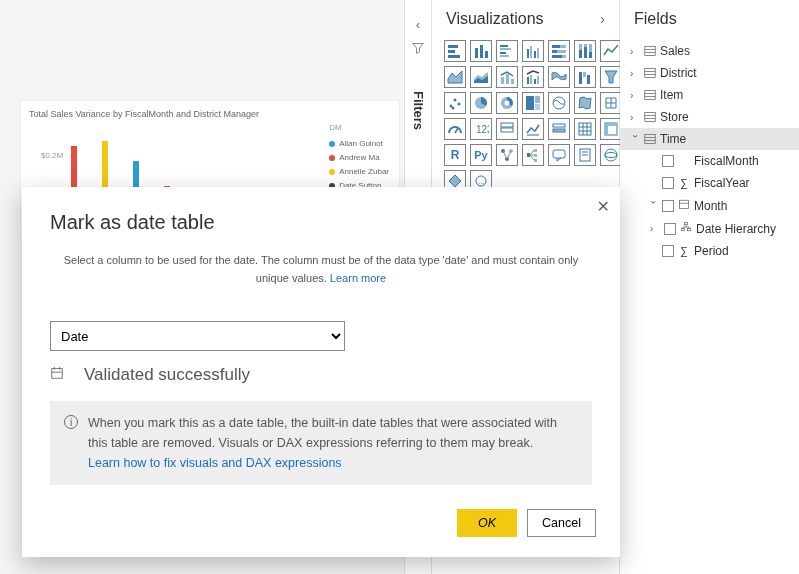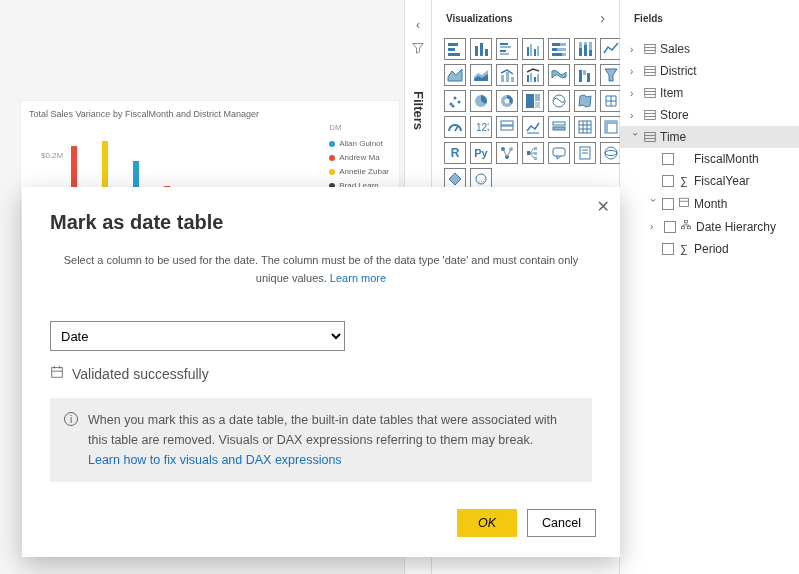--- a/index.html
+++ b/index.html
@@ -27,21 +27,21 @@
   }
   .filters-tab .arrow { text-align: center; font-size: 12px; color: #666; padding-top: 18px; }
   .filters-tab .label { writing-mode: vertical-rl; text-orientation: mixed; font-size: 13px; font-weight: 600; color: #333; padding-top: 35px; padding-left: 6px; }
   
   
   .vis-pane {
     position: absolute; left: 432px; top: 0; width: 188px; height: 574px; background: #fff;
     border-right: 1px solid #e0e0e0;
   }
   .pane-header { display: flex; justify-content: space-between; align-items: center; padding: 10px 14px 12px 14px; }
-  .pane-header h3 { font-size: 10px; font-weight: 700; color: #333; }
+  .pane-header h3 { font-size: 16px; font-weight: 400; color: #333; }
   .pane-header .chev { font-size: 14px; color: #666; }
   .vis-grid {
     padding: 0 12px; display: grid; grid-template-columns: repeat(7, 22px); gap: 4px;
   }
   .vis-icon {
     width: 22px; height: 22px; border: 1px solid #808080; display: flex; align-items: center; justify-content: center;
     font-size: 10px; color: #555; cursor: pointer;
   }
   .vis-icon svg { width: 16px; height: 16px; }
   
@@ -66,28 +66,28 @@
   .cx { font-size: 10px; width: 10px; color: #666; display: inline-block; }
   .tbl-ico { width: 12px; display: inline-flex; }
   .chk { width: 12px; height: 12px; border: 1px solid #888; display: inline-block; flex-shrink: 0; }
   
   
   .dialog {
     position: absolute; left: 22px; top: 187px; width: 598px; height: 370px; background: #fff;
     box-shadow: 0 8px 24px rgba(0,0,0,0.25); padding: 24px 28px 20px 28px;
   }
   .dialog-close { position: absolute; right: 10px; top: 10px; font-size: 16px; color: #666; cursor: pointer; }
-  .dialog h2 { font-size: 20px; font-weight: 700; color: #333; margin-bottom: 18px; }
+  .dialog h2 { font-size: 20px; font-weight: 400; color: #333; margin-bottom: 18px; }
   .dialog .desc { font-size: 11px; color: #555; line-height: 1.6; margin-bottom: 34px; text-align: center; }
   .dialog .desc a, .dialog a { color: #1a6fbf; text-decoration: none; cursor: pointer; }
   .dialog .col-label { font-size: 13px; color: #333; margin-bottom: 6px; }
   .dialog select {
     width: 295px; height: 30px; border: 1px solid #888; font-size: 13px; padding: 0 6px; background: #fff;
   }
-  .validated { display: flex; align-items: center; gap: 8px; font-size: 14px; color: #555; margin-top: 14px; }
+  .validated { display: flex; align-items: center; gap: 20px; font-size: 17px; color: #555; margin-top: 14px; }
   .info-box {
     background: #eeeeee; padding: 12px 14px; margin-top: 16px; font-size: 12.5px; color: #555; line-height: 1.6;
     display: flex; gap: 10px;
   }
   .info-box .iicon { flex-shrink: 0; width: 14px; height: 14px; border: 1px solid #666; border-radius: 50%; font-size: 10px; text-align: center; line-height: 13px; margin-top: 2px; }
   .dialog-buttons { position: absolute; right: 24px; bottom: 20px; display: flex; gap: 10px; }
   .btn { min-width: 60px; height: 28px; font-size: 12.5px; border: 1px solid #888; background: #fff; cursor: pointer; padding: 0 14px; }
   .btn.primary { background: #f2c811; border-color: #f2c811; color: #000; font-style: italic; }
   
   svg.tiny { width: 12px; height: 12px; }
@@ -103,21 +103,21 @@
       <span style="background:#e74c3c;height:50px"></span>
       <span style="background:#f2c811;height:55px"></span>
       <span style="background:#2a9fd6;height:35px"></span>
       <span style="background:#e74c3c;height:10px"></span>
     </div>
     <div class="chart-legend">
       <div style="font-size:8px;color:#999;margin-bottom:2px">DM</div>
       <div><span class="dot" style="background:#2a9fd6"></span><span>Allan Guinot</span></div>
       <div><span class="dot" style="background:#e74c3c"></span><span>Andrew Ma</span></div>
       <div><span class="dot" style="background:#f2c811"></span><span>Annelie Zubar</span></div>
-      <div><span class="dot" style="background:#374649"></span><span>Brad Learn</span></div>
+      <div><span class="dot" style="background:#374649"></span><span>Date Sutton</span></div>
     </div>
   </div>
 </div>
 
 <div class="filters-tab">
   <div class="arrow">‹</div>
   <div style="text-align:center;margin-top:10px;font-size:11px;color:#666">
     <svg class="tiny" viewBox="0 0 16 16">
         <path d="M1 2h14l-5 6v5l-4 2V8z" fill="none" stroke="#666" stroke-width="1"></path>
       </svg>

